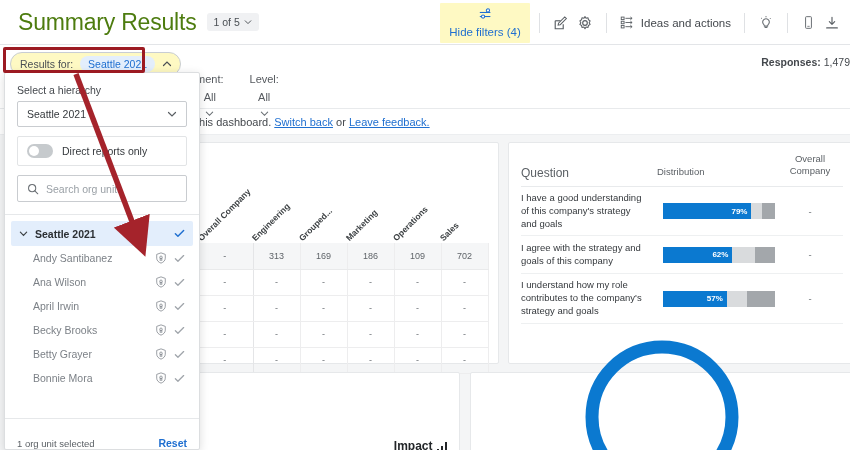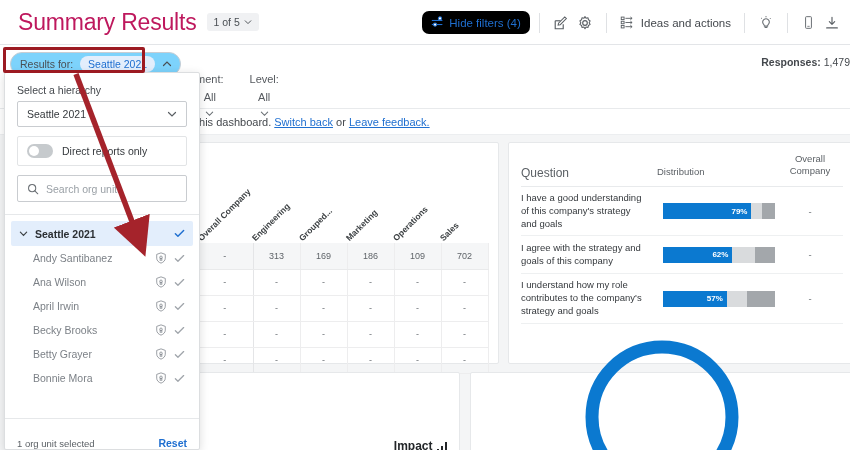--- a/index.html
+++ b/index.html
@@ -12,54 +12,54 @@
   }
   #app { position: relative; width: 850px; height: 450px; background:#fff; }
 
   
   .header {
     position: absolute; left:0; top:0; width:850px; height:45px;
     background:#fff; border-bottom:1px solid #e3e5e8;
     display:flex; align-items:center;
   }
   .page-title {
-    margin-left:18px; font-size:23px; font-weight:400; color:#be185d;
+    margin-left:18px; font-size:23px; font-weight:400; color:#4d7c0f;
     letter-spacing:-0.2px; white-space:nowrap;
   }
   .page-chip {
     margin-left:10px; background:#f0f1f3; border-radius:3px;
     padding:3px 7px; font-size:10.5px; color:#4a4f54;
     display:flex; align-items:center; gap:4px; white-space:nowrap;
   }
   .hdr-right {
     position:absolute; right:0; top:0; height:45px;
     display:flex; align-items:center; gap:0;
   }
   .hide-filters {
     display:flex; align-items:center; gap:5px;
-    background:#000000; color:#1f6fd0; border-radius:7px;
-    padding:5px 9px; font-size:11.5px; white-space:nowrap;
+    background:#fef9c3; color:#1f6fd0; border-radius:1px;
+    padding:5px 9px; font-size:11.5px; white-space:nowrap;flex-direction:column;
   }
   .tb-sep { width:1px; height:20px; background:#dfe1e4; margin:0 9px; }
   .tb-btn {
     display:flex; align-items:center; gap:6px;
     padding:4px 4px; font-size:11.5px; color:#44484d; white-space:nowrap;
   }
   .icon { display:inline-flex; align-items:center; justify-content:center; }
 
   
   .subrow {
     position:absolute; left:0; top:45px; width:850px; height:37px;
     background:#fff; display:flex; align-items:center;
   }
   .results-chip {
     display:flex; align-items:center; gap:7px;
     border:1px solid #c8cdd3; border-radius:14px;
     padding:3px 8px 3px 9px; font-size:10.5px; color:#4a4f54;
-    background:#7dd3fc; white-space:nowrap;
+    background:#fef9c3; white-space:nowrap;
   }
   .results-val {
     background:#e3eefc; color:#1f6fd0; border-radius:9px;
     padding:2px 8px; font-size:10.5px; white-space:nowrap;
   }
   .redbox {
     position:absolute; left:3px; top:47px; width:142px; height:26px;
     border:3px solid #9c1a22; border-radius:2px; pointer-events:none; z-index:40;
   }
   .responses {

